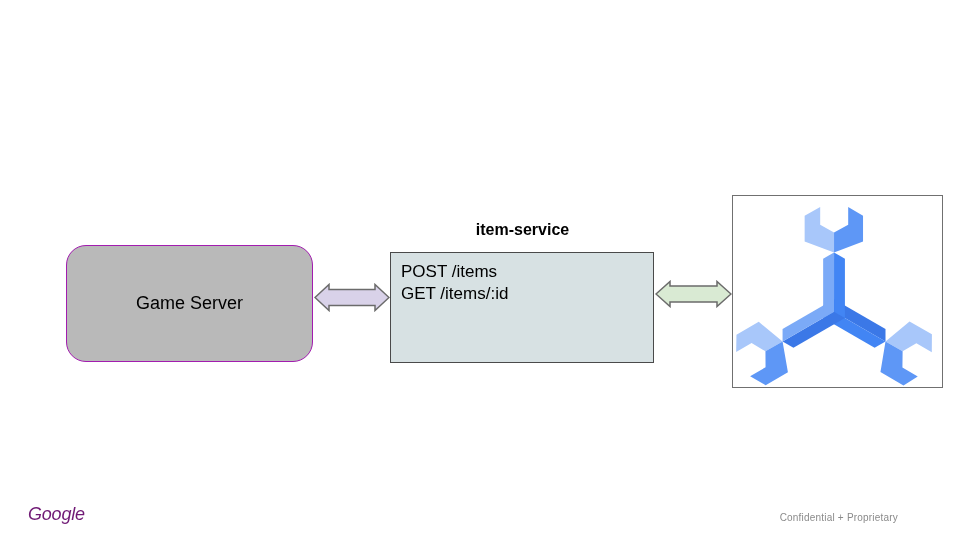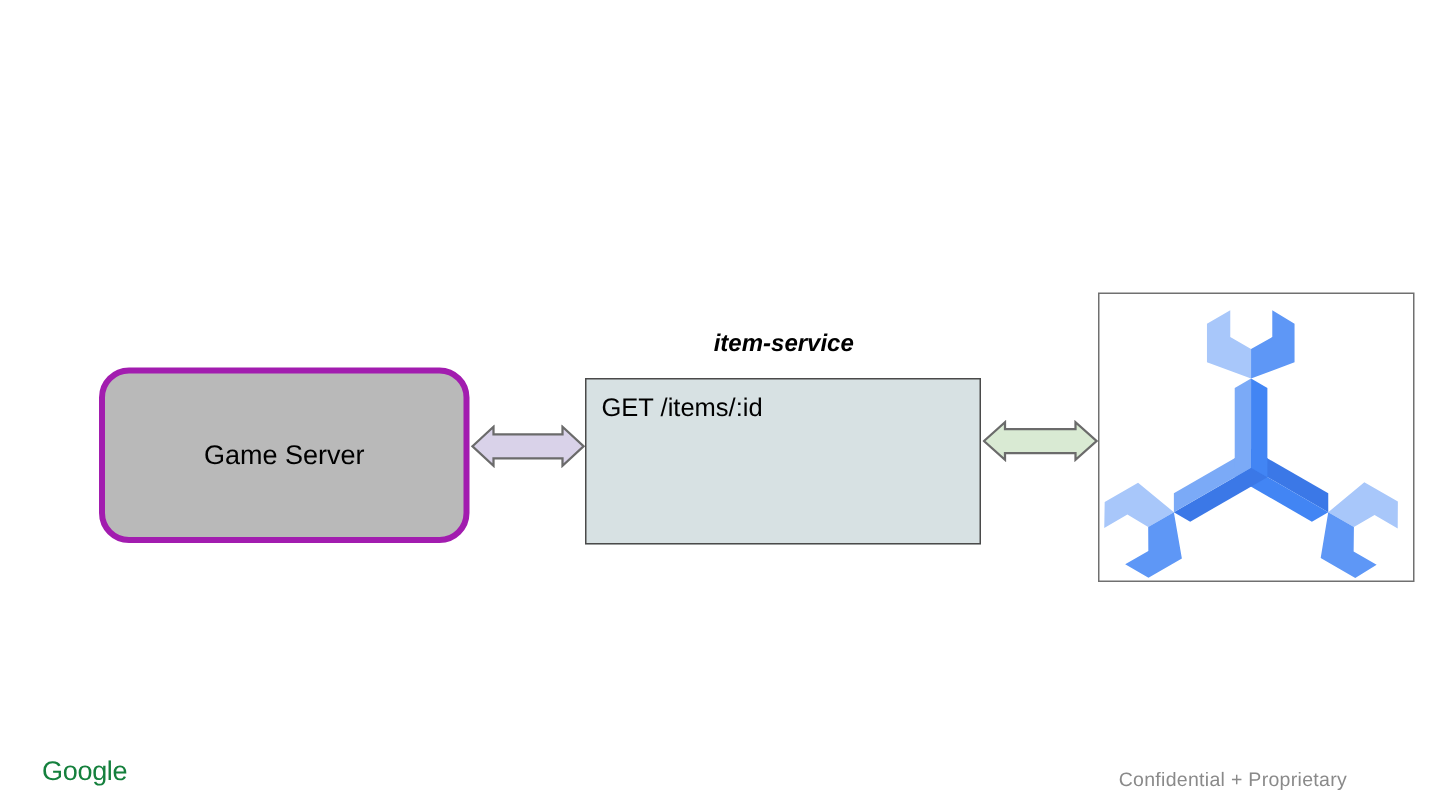--- a/index.html
+++ b/index.html
@@ -3,28 +3,28 @@
 <meta charset="utf-8">
 <style>
   html,body{margin:0;padding:0;background:#e9e9e9;}
   .slide{
     position:relative;width:960px;height:540px;background:#ffffff;
     font-family:"Liberation Sans",sans-serif;overflow:hidden;
   }
   
   .game-node{
     position:absolute;left:66px;top:245px;width:247px;height:117px;
-    background:#b9b9b9;border:4px solid #a21caf;border-radius:20px;
+    background:#b9b9b9;border:1px solid #a21caf;border-radius:20px;
     box-sizing:border-box;display:flex;align-items:center;justify-content:center;
   }
   .game-node .label{font-size:18px;color:#000;}
   
   .svc-title{
     position:absolute;left:391px;top:221px;width:263px;text-align:center;
-    font-weight:bold;font-size:16px;color:#000;font-style:italic;
+    font-weight:bold;font-size:16px;color:#000;
   }
   .svc-node{
     position:absolute;left:390px;top:252px;width:264px;height:111px;
     background:#d7e1e3;border:1px solid #4a4a4a;box-sizing:border-box;
     padding:8px 0 0 10px;
   }
   .svc-node .ep{font-size:17px;line-height:22px;color:#000;white-space:pre;}
   
   .arrow{position:absolute;}
   .arrow polygon{stroke:#6b6b6b;stroke-width:1.5;stroke-linejoin:miter;}
@@ -36,44 +36,46 @@
     border:1px solid #707070;background:#fff;box-sizing:border-box;overflow:hidden;
   }
   .logo-box svg{position:absolute;left:0;top:0;}
   .f-l {fill:#A8C7FA;} 
   .f-ml{fill:#7BAAF7;} 
   .f-hm{fill:#5E97F6;} 
   .f-b {fill:#4285F4;} 
   .f-d {fill:#3B78E7;} 
   
   .google-logo{
-    position:absolute;left:28px;top:504px;font-size:18px;color:#15803d;
+    position:absolute;left:28px;top:504px;font-size:18px;color:#701a75;
     letter-spacing:-0.2px;
+    font-style:italic;
   }
   .confidential{
-    position:absolute;right:62px;top:512px;font-size:13px;color:#8a8a8a;
+    position:absolute;right:62px;top:512px;font-size:10px;color:#8a8a8a;
     letter-spacing:0.2px;
   }
 </style>
 </head>
 <body>
 
 <div class="slide">
 
   <div class="game-node">
     <span class="label">Game Server</span>
   </div>
 
   <svg class="arrow purple" style="left:314px;top:283px" width="76" height="29" viewBox="0 0 76 29">
     <polygon points="1,14.5 15,1.5 15,6.5 61,6.5 61,1.5 75,14.5 61,27.5 61,22.5 15,22.5 15,27.5"></polygon>
   </svg>
 
   <div class="svc-title">item-service</div>
 
   <div class="svc-node">
+    <div class="ep">POST /items</div>
     <div class="ep">GET /items/:id</div>
   </div>
 
   <svg class="arrow green" style="left:655px;top:280px" width="77" height="28" viewBox="0 0 77 28">
     <polygon points="1,14 15,1.5 15,6 62,6 62,1.5 76,14 62,26.5 62,22 15,22 15,26.5"></polygon>
   </svg>
 
   <div class="logo-box">
     <svg width="209" height="191" viewBox="732 195 211 193">
 

